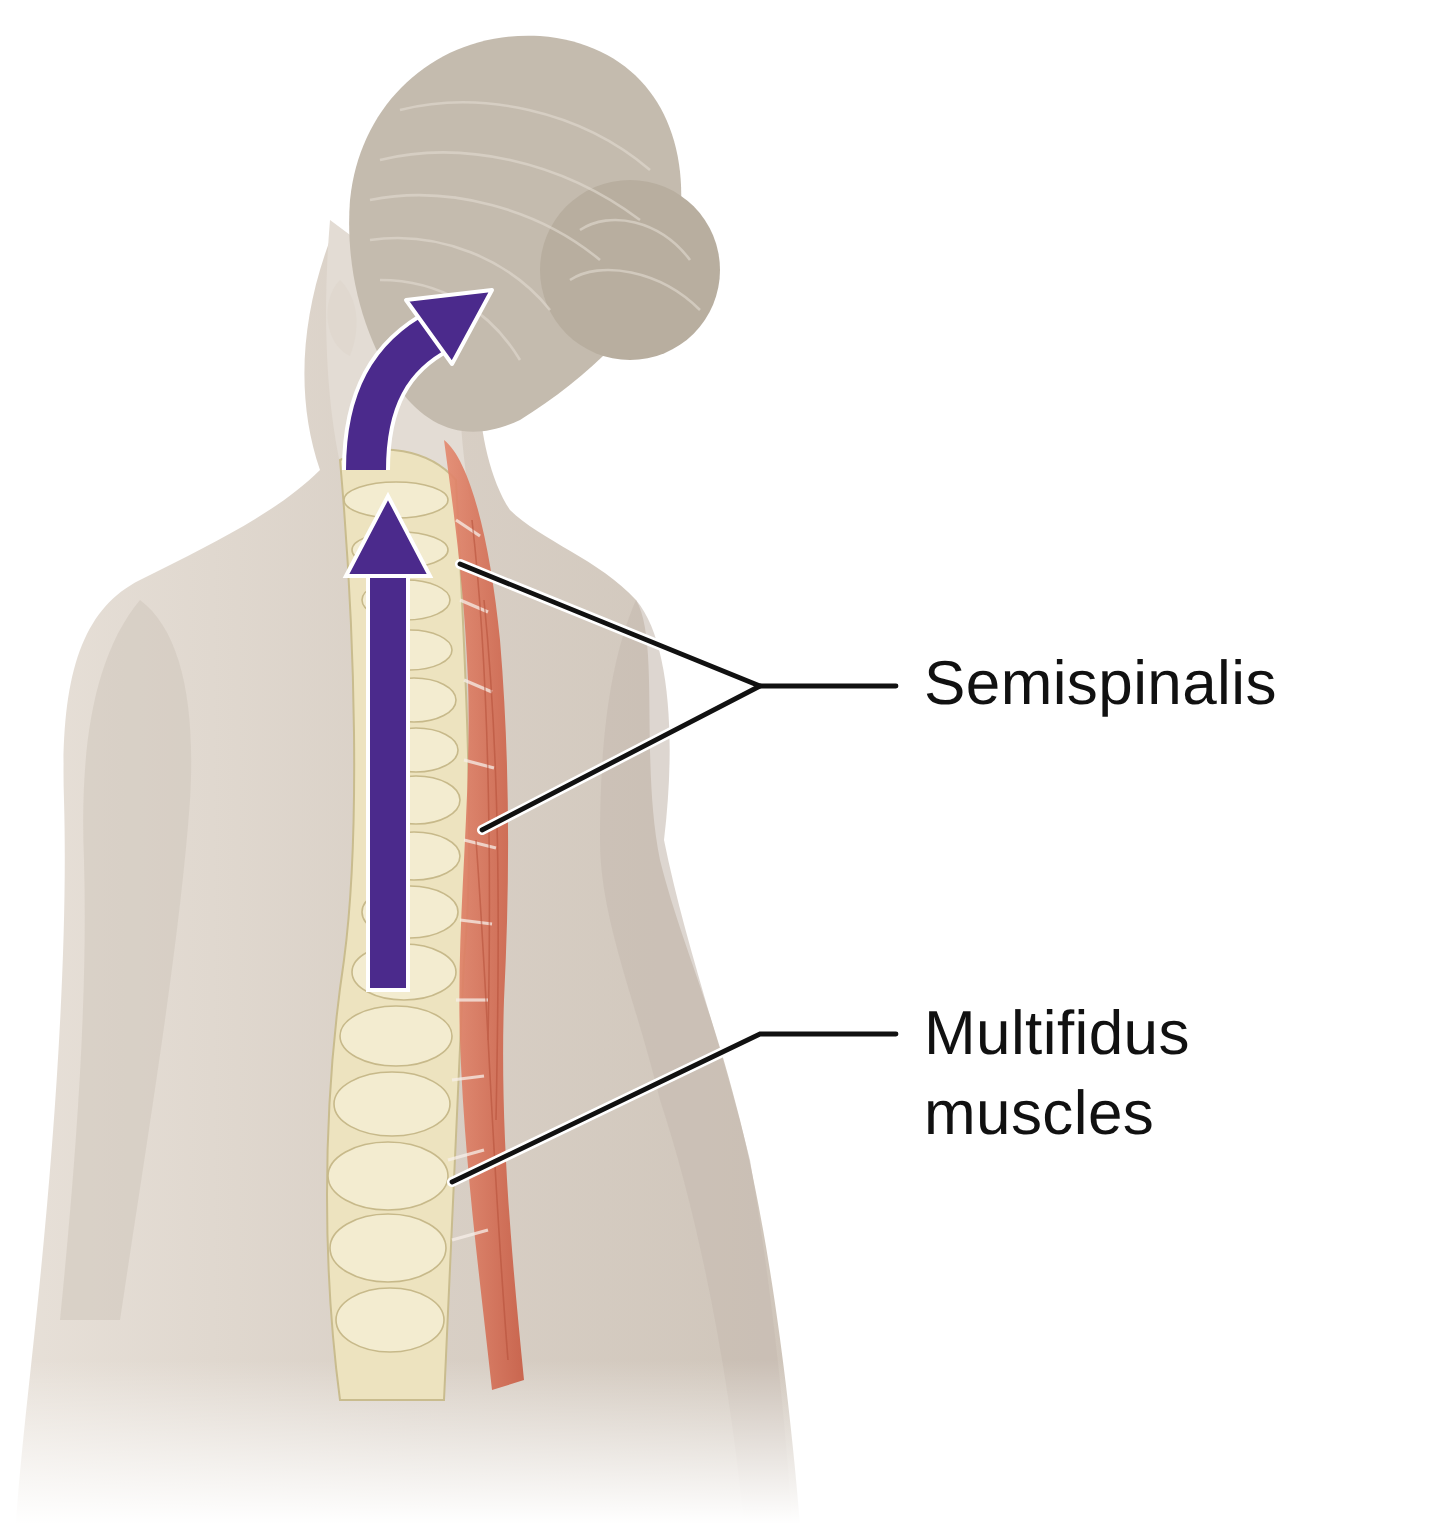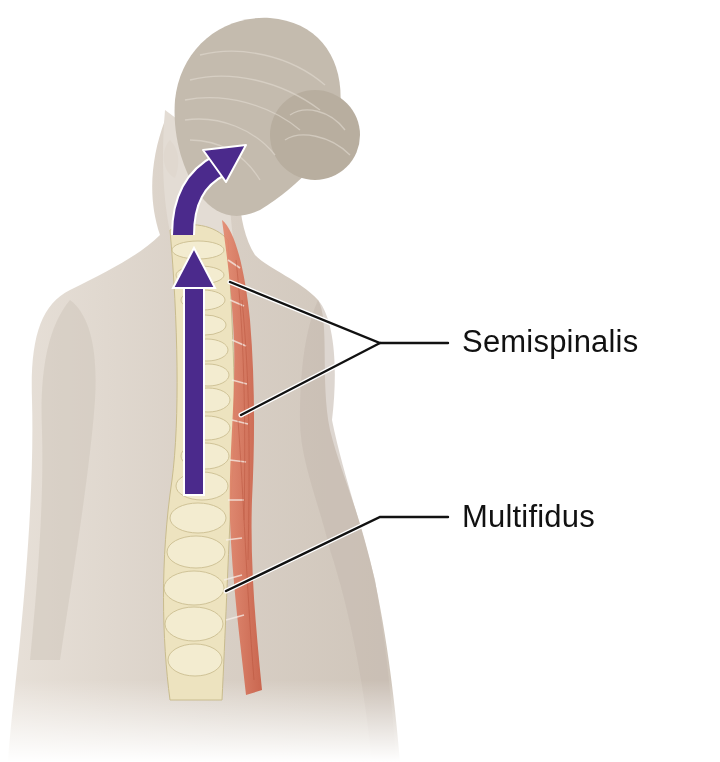--- a/index.html
+++ b/index.html
@@ -140,13 +140,14 @@
     </g>
   </g>
 </svg>
 
 <div id="label-semispinalis" class="label">
   <span>Semispinalis</span>
 </div>
 
 <div id="label-multifidus" class="label">
   <span>Multifidus</span>
+  <span>muscles</span>
 </div>
 
 </body></html>

